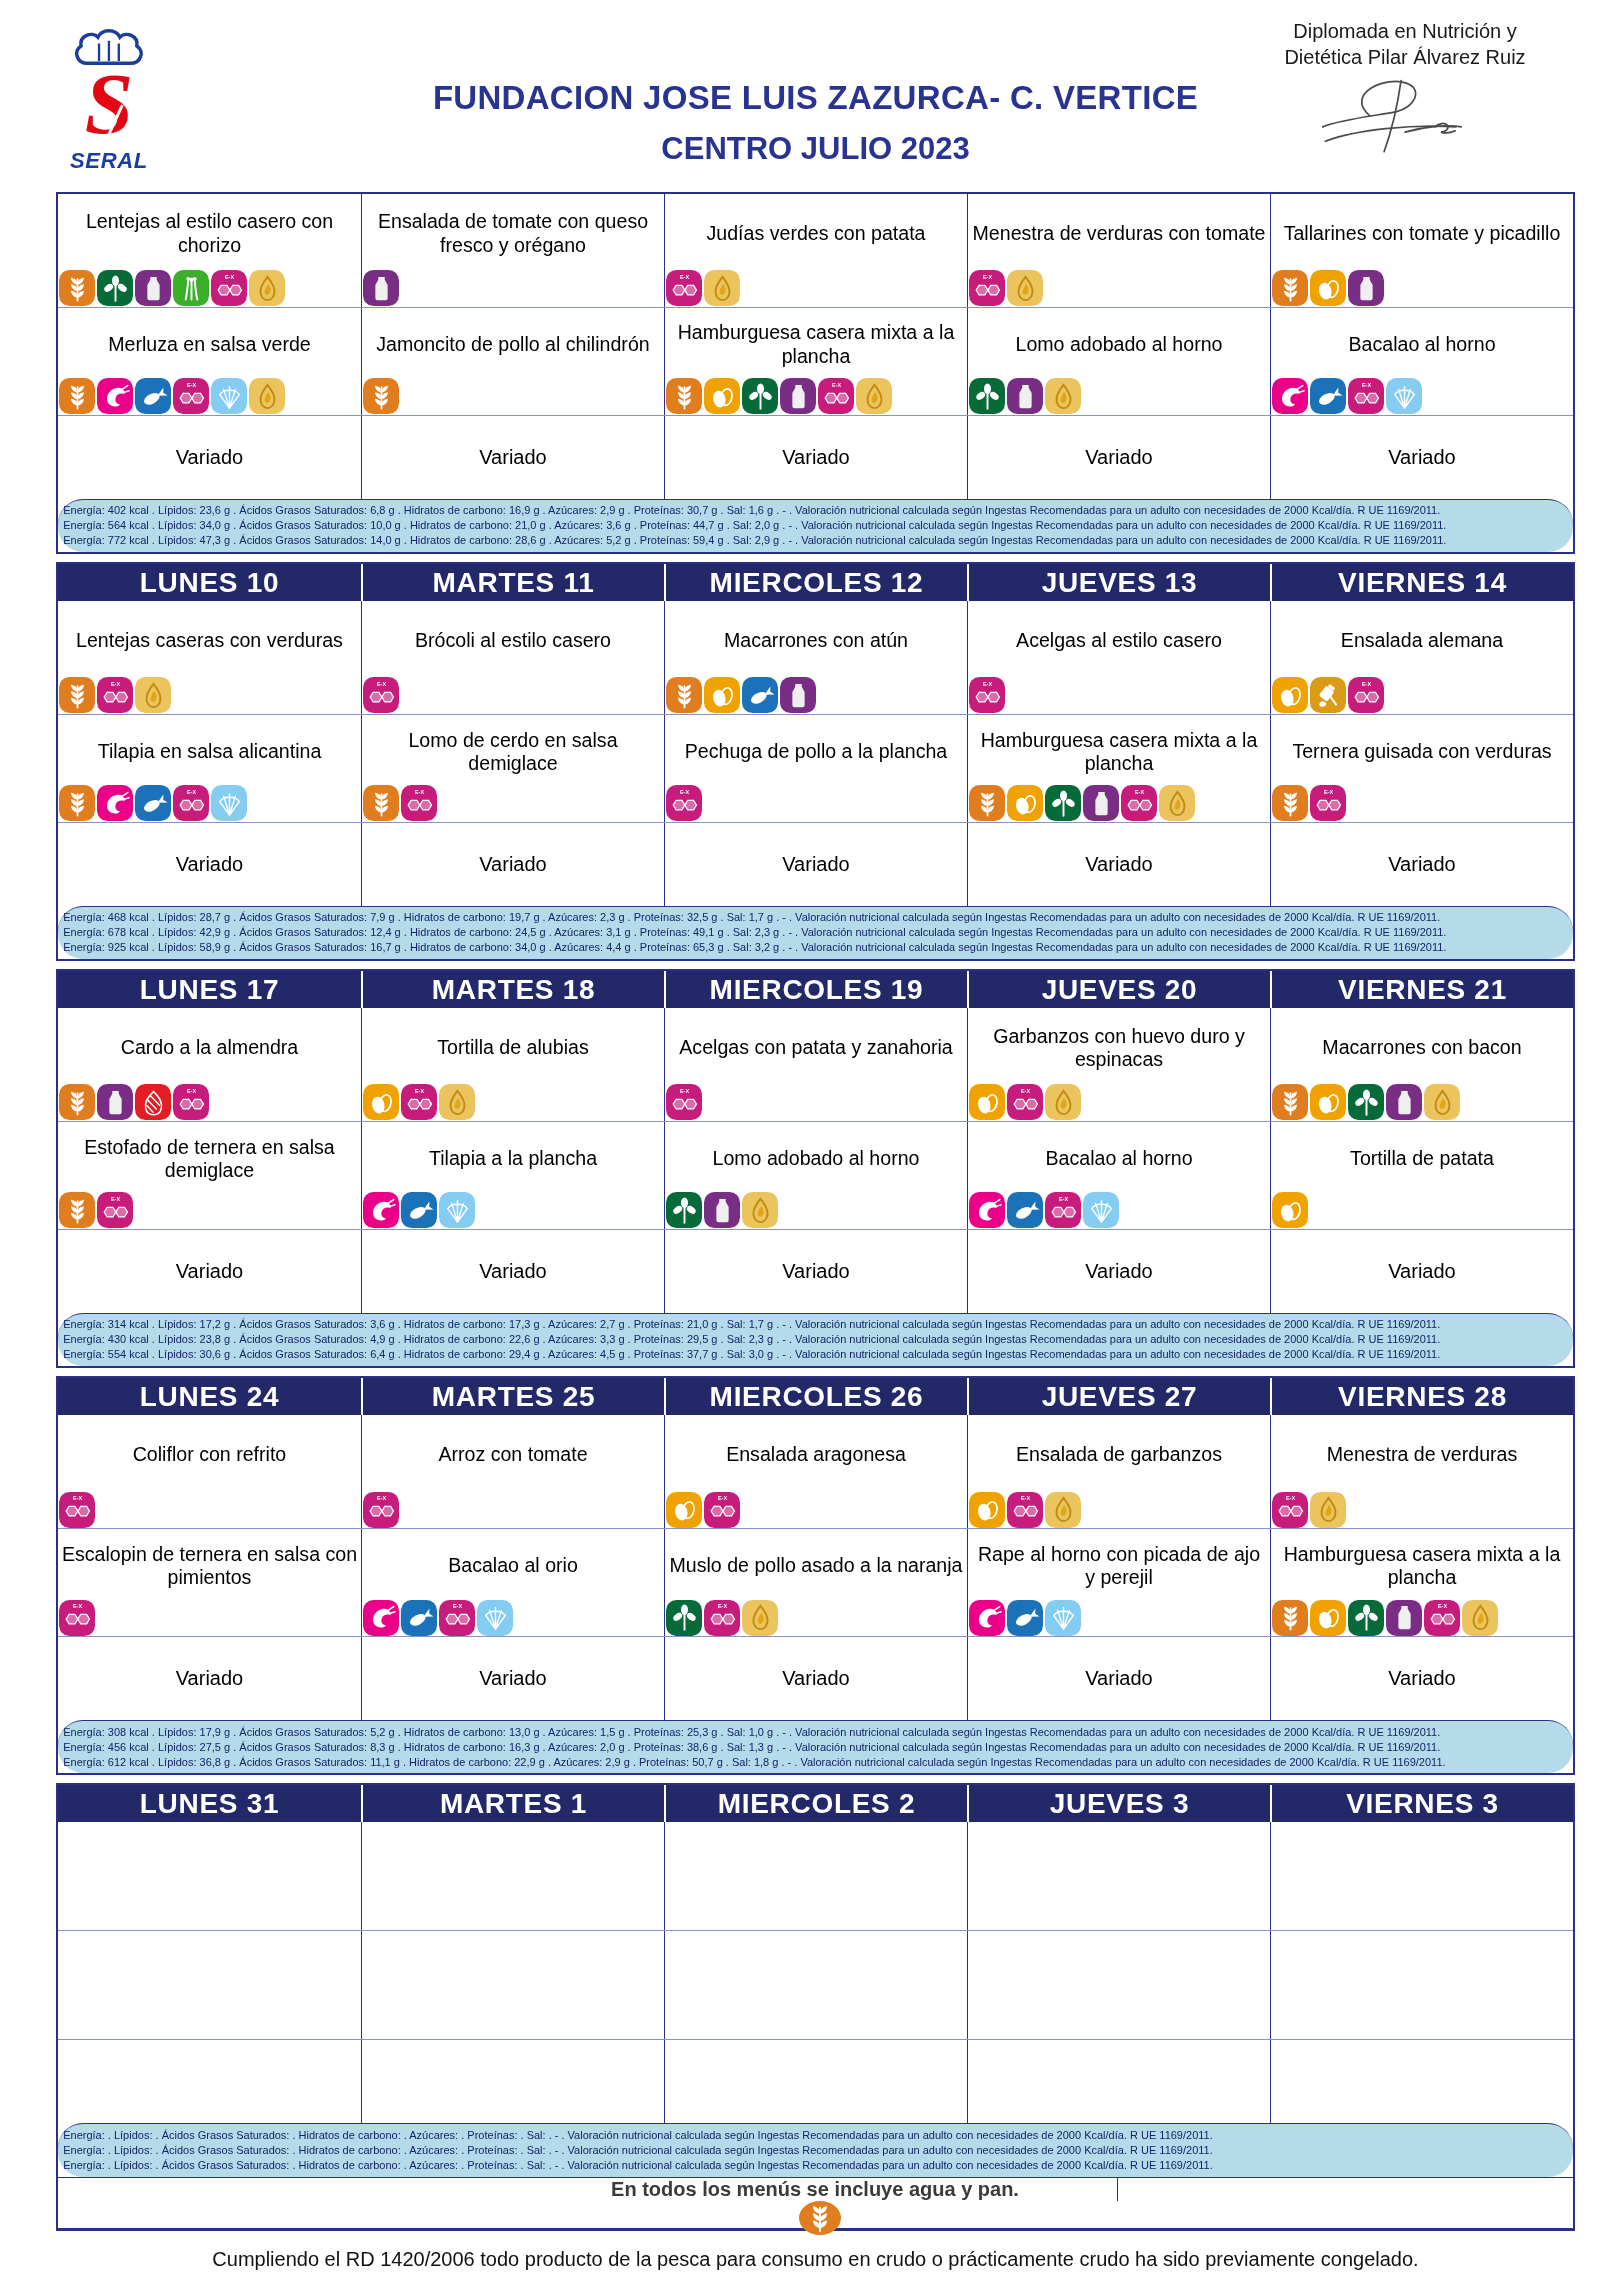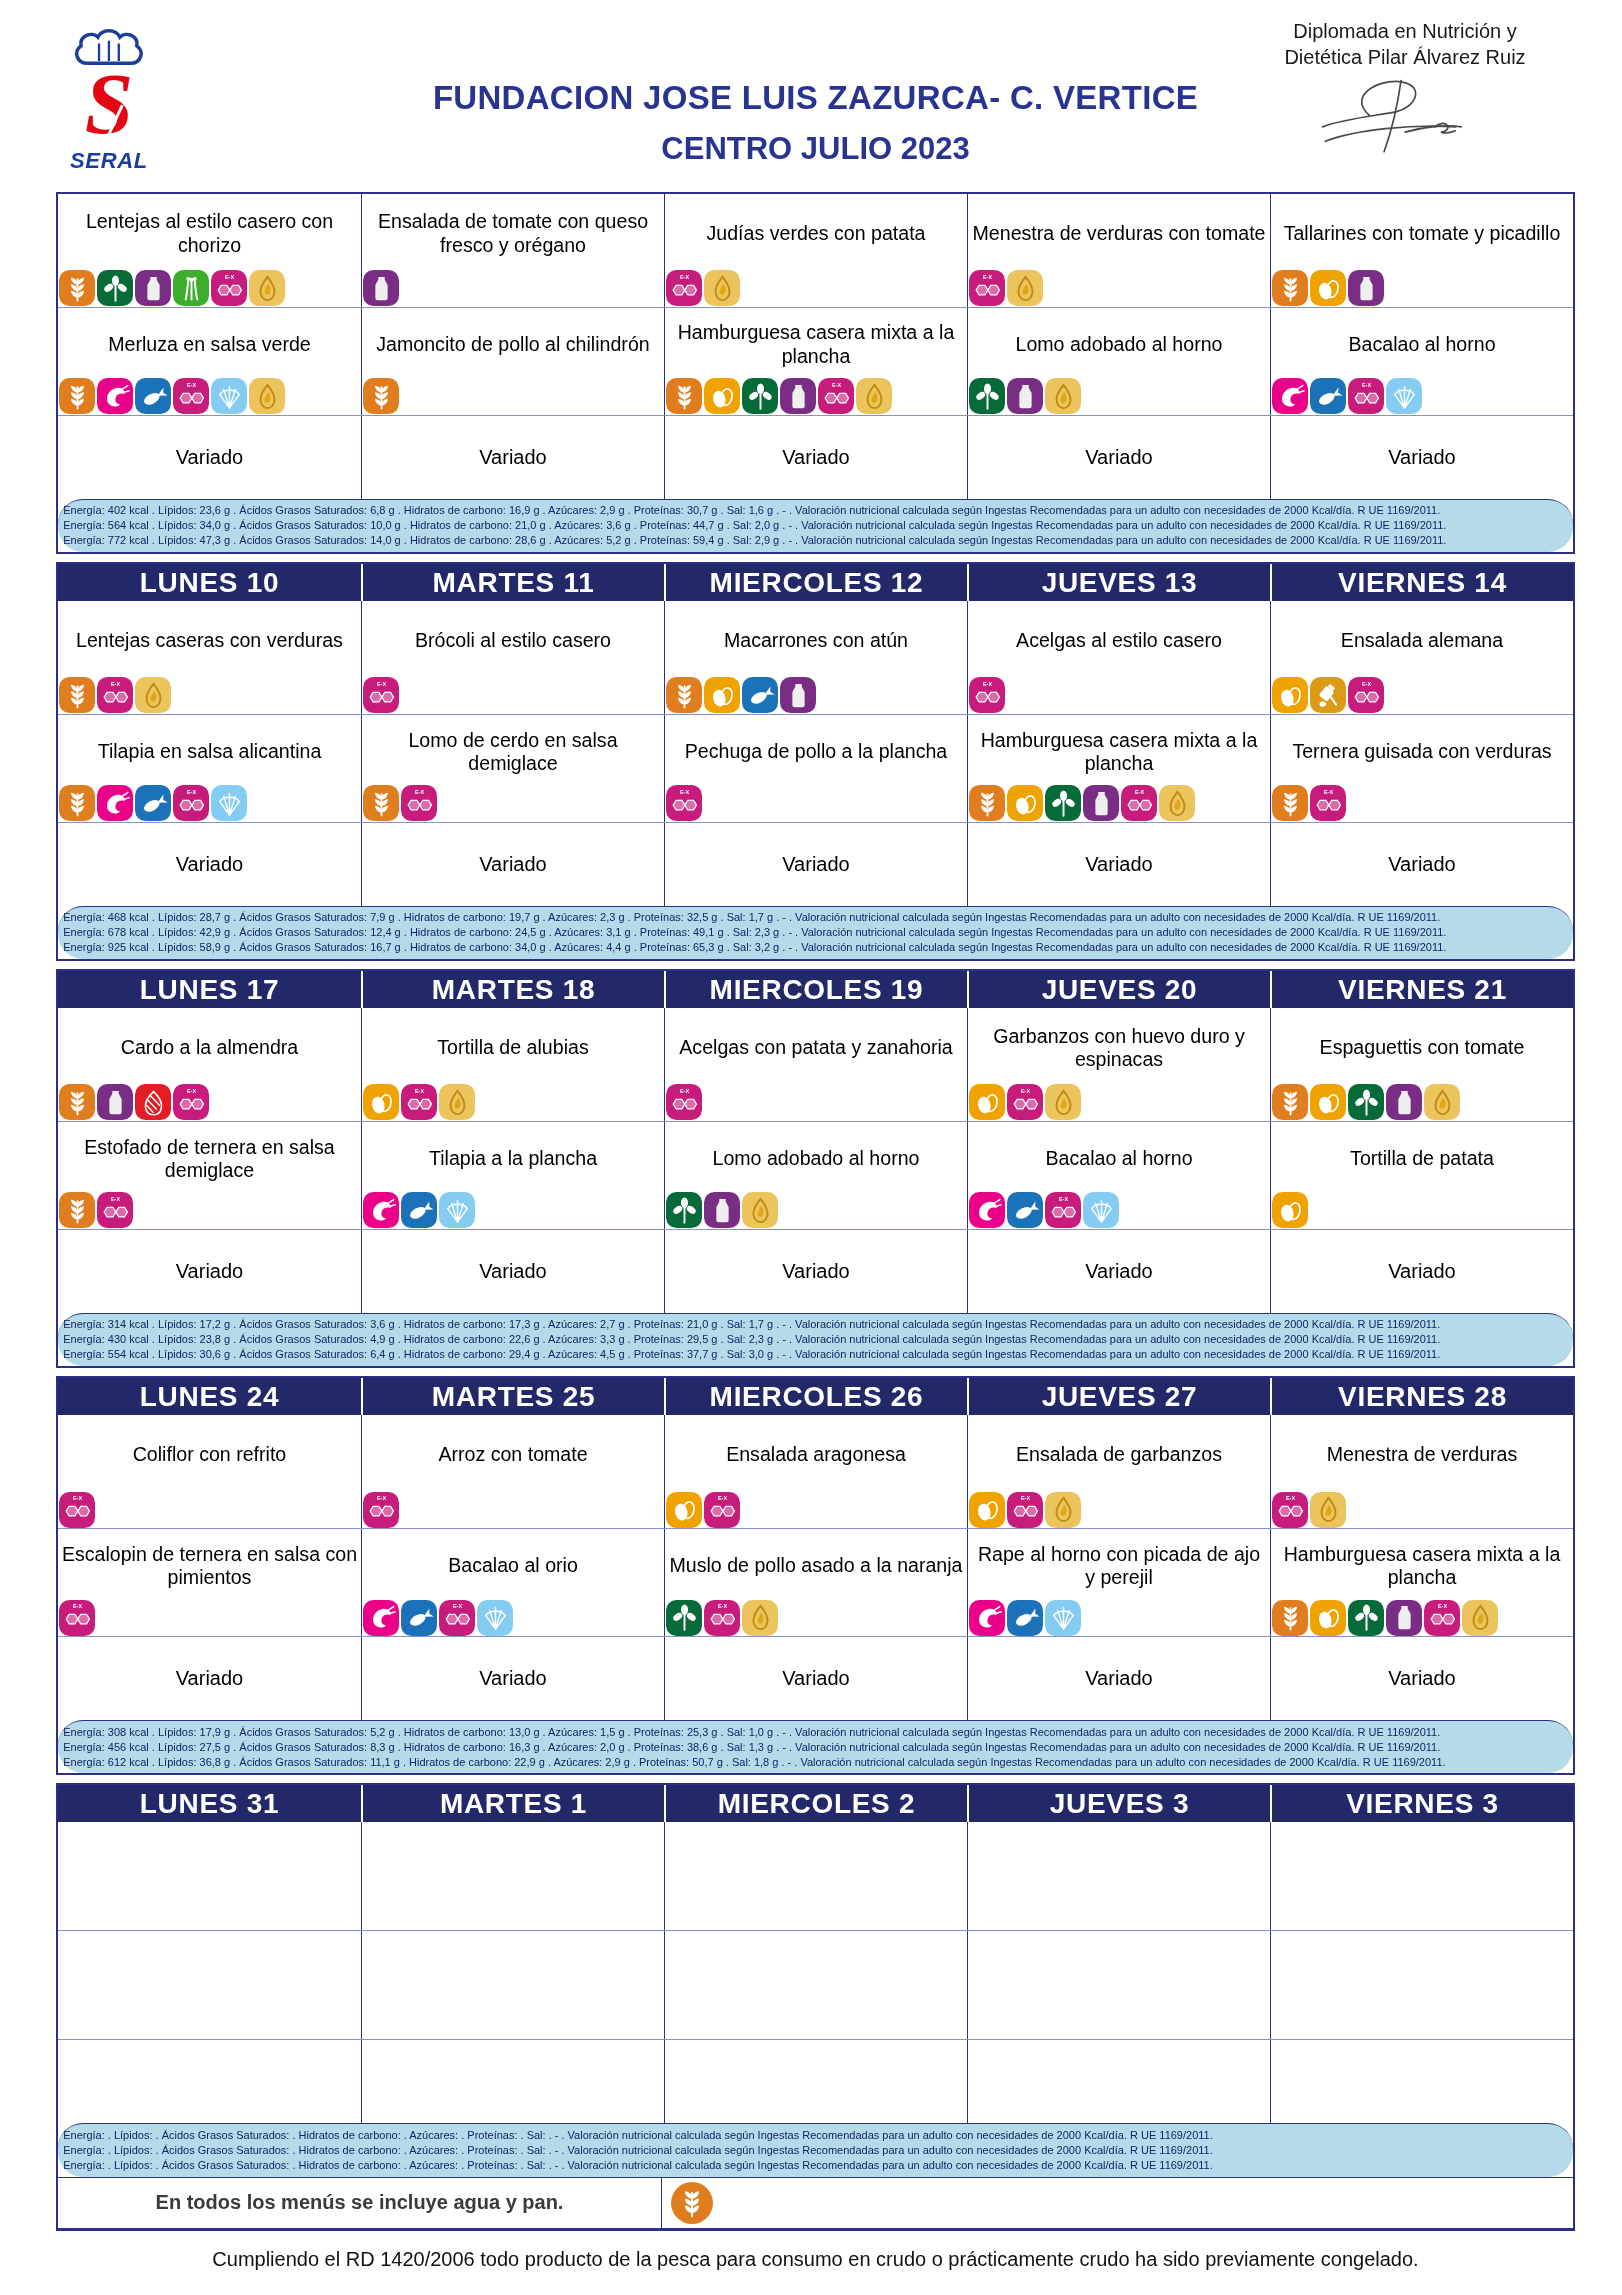--- a/index.html
+++ b/index.html
@@ -46,21 +46,21 @@
   .icons { position:absolute; left:1.3px; bottom:0.7px; display:flex; gap:2px; }
   .allergen { width:36px; height:36px; border-radius:10.5px; display:flex;
               align-items:center; justify-content:center; flex:0 0 auto; }
   .allergen svg { width:31px; height:31px; display:block; }
 
   .nutrition { background:var(--strip-bg); border-top:1.3px solid var(--border); padding:3.3px 0 3.9px 5.2px;border-radius:25px; }
   .nutrition p { margin:0; font-size:11px; line-height:15px; color:var(--strip-text);
                  white-space:nowrap; overflow:hidden; }
 
   
-  .note-row { border-top:1.3px solid var(--border); height:50px; display:flex; align-items:center; }
+  .note-row { border-top:1.3px solid var(--border); height:50px; display:flex; align-items:center;flex-direction:column; }
   .note-left { width:604px; height:100%; display:flex; align-items:center; justify-content:center;
                border-right:1.3px solid var(--border); box-sizing:border-box; }
   .note-text { font-weight:bold; font-size:20px; color:#3a3a3a; }
   .bread-icon { width:42px; height:42px; border-radius:50%; margin-left:9.2px;
                 display:flex; align-items:center; justify-content:center; }
   .bread-icon svg { width:34px; height:34px; }
 
   .footer-note { text-align:center; font-size:20px; color:#111; margin-top:17px; }
 </style>
 </head>
@@ -871,21 +871,21 @@
                 </span>
                 <span class="allergen" title="Sésamo" style="background: rgb(235, 196, 94);">
                   <svg viewBox="0 0 48 48">
                     <path d="M24 6C32 16 36.5 24.5 34.5 32 33 38 28.5 42 24 42S15 38 13.5 32C11.5 24.5 16 16 24 6Z" fill="none" stroke="#C18A10" stroke-width="3"></path>
                     <path d="M25 17c4 5 5 10 2.5 14-1.5 2.5-4.5 3.5-6.5 2-2.5-2-2-7 4-16Z" fill="#DFA616"></path>
                   </svg>
                 </span>
               </div>
             </div>
             <div class="cell">
-              <div class="meal-name">Espaguettis con tomate</div>
+              <div class="meal-name">Macarrones con bacon</div>
               <div class="icons">
                 <span class="allergen" title="Gluten" style="background: rgb(224, 126, 31);">
                   <svg viewBox="0 0 48 48">
                     <g fill="#fff">
                       <rect x="22.6" y="8" width="2.8" height="36" rx="1.4"></rect>
                       <path d="M24 18C18.5 17.5 14.5 13.5 14 7.5 20 8 24 12 24 18Z"></path>
                       <path d="M24 18C29.5 17.5 33.5 13.5 34 7.5 28 8 24 12 24 18Z"></path>
                       <path d="M24 28C18.5 27.5 14.5 23.5 14 17.5 20 18 24 22 24 28Z"></path>
                       <path d="M24 28C29.5 27.5 33.5 23.5 34 17.5 28 18 24 22 24 28Z"></path>
                       <path d="M24 38C18.5 37.5 14.5 33.5 14 27.5 20 28 24 32 24 38Z"></path>

